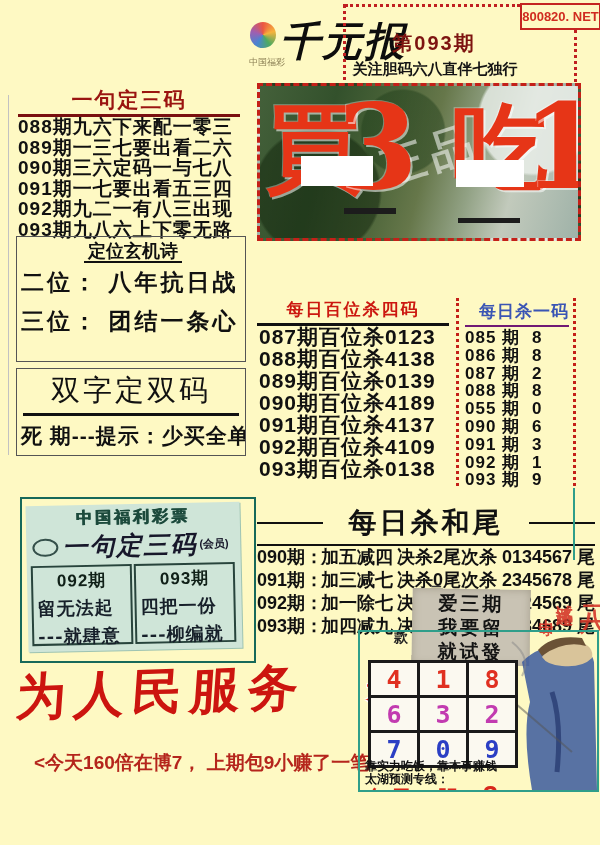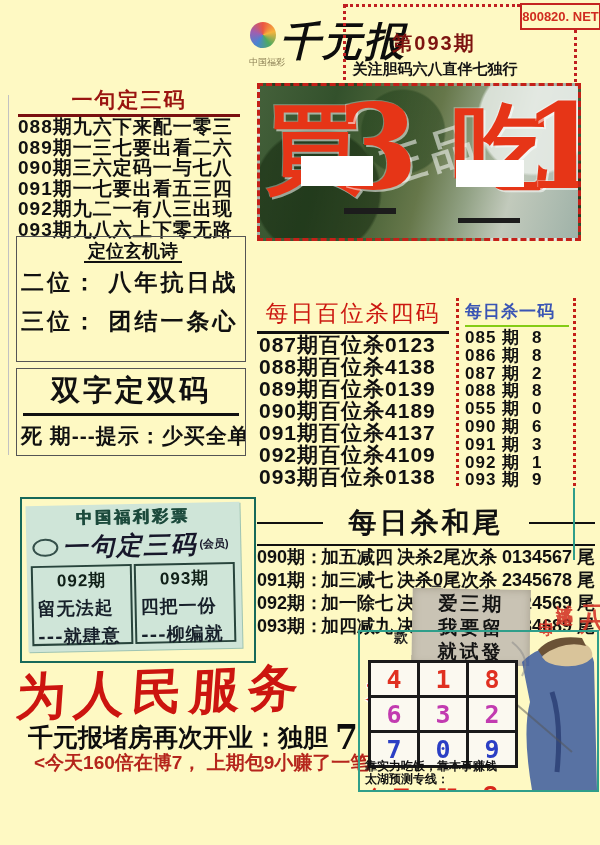--- a/index.html
+++ b/index.html
@@ -39,21 +39,21 @@
   .edge-line{left:8px;top:95px;height:360px;border-left:1px solid #c2c2c2;}
   .box1{left:18px;top:86px;width:222px;height:142px;}
   .box1 .t{color:#9a1410;font-size:21px;font-weight:bold;text-align:center;letter-spacing:2px;
     border-bottom:3px solid #7a1010;padding-bottom:0px;}
   .box1 .ln{font-size:19px;font-weight:bold;line-height:20.5px;letter-spacing:1px;white-space:nowrap;}
   .box2{left:16px;top:236px;width:230px;height:126px;border:1px solid #555;padding:2px 0 0 4px;box-sizing:border-box;overflow:hidden;}
   .box2 .t{font-size:18px;font-weight:bold;text-align:center;}
   .box2 .t span{border-bottom:2px solid #111;padding:0 4px;}
   .box2 .ln{font-size:23px;font-weight:bold;line-height:39px;letter-spacing:3px;white-space:nowrap;}
   .box3{left:16px;top:368px;width:230px;height:88px;border:1px solid #555;box-sizing:border-box;overflow:hidden;}
-  .box3 .t{font-size:29px;font-weight:bold;text-align:center;letter-spacing:3px;
+  .box3 .t{font-size:29px;font-weight:normal;text-align:center;letter-spacing:3px;
     border-bottom:3px solid #111;margin:2px 6px 0 6px;padding-bottom:2px;}
   .box3 .ln{font-size:21px;font-weight:bold;letter-spacing:1px;margin:6px 16px 0 4px;white-space:nowrap;}
 
   
   .ticket-box{left:20px;top:497px;width:232px;height:162px;border:2px solid #17695a;}
   .ticket{position:absolute;left:5px;top:5px;width:214px;height:146px;background:#cfe5d8;
     transform:rotate(-1.2deg);box-shadow:1px 1px 0 #9fc4b2;overflow:hidden;}
   .ticket .brand{text-align:center;font-size:16px;font-weight:bold;color:#1c4a3c;letter-spacing:3px;margin-top:3px;
     text-shadow:1px 0 0 #1c4a3c;}
   .ticket .trow{display:flex;align-items:center;margin:1px 0 2px 6px;}
@@ -69,29 +69,29 @@
 
   
   .calli{left:16px;top:658px;width:350px;font-size:50px;font-weight:bold;font-family:"DejaVu Serif",serif;
     color:#cc150f;letter-spacing:8px;transform:rotate(-2deg) skewX(-6deg);white-space:nowrap;}
   .bl1{left:28px;top:718px;width:350px;font-size:25px;font-weight:bold;color:#0d0d0d;white-space:nowrap;}
   .bl1 .num{font-size:33px;font-family:"DejaVu Serif",serif;vertical-align:-3px;}
   .bl2{left:34px;top:750px;width:340px;font-size:19px;font-weight:bold;color:#b5251c;white-space:nowrap;}
 
   
   .kill4{left:257px;top:298px;width:192px;height:188px;}
-  .kill4 .t{color:#cc1810;font-size:23px;font-weight:normal;text-align:center;letter-spacing:2px;
+  .kill4 .t{color:#cc1810;font-size:17px;font-weight:bold;text-align:center;letter-spacing:2px;
     border-bottom:3px solid #111;padding-bottom:2px;}
   .kill4 .ln{font-size:21px;font-weight:bold;line-height:22px;letter-spacing:1px;white-space:nowrap;margin-left:2px;}
 
   
   .kill1{left:456px;top:298px;width:120px;height:188px;border-left:3px dotted #c42018;border-right:3px dotted #c42018;
     box-sizing:border-box;padding-left:6px;}
-  .kill1 .t{color:#3a55b4;font-size:17px;font-weight:bold;text-align:left;letter-spacing:1px;
-    border-bottom:2px solid #84cc16;margin:2px 4px 2px 0;padding-bottom:2px;}
+  .kill1 .t{color:#3a55b4;font-size:17px;font-weight:bold;text-align:right;letter-spacing:1px;
+    border-bottom:2px solid #701a75;margin:2px 4px 2px 0;padding-bottom:2px;}
   .kill1 .row{display:flex;font-size:17px;font-weight:bold;line-height:17.8px;letter-spacing:1px;}
   .kill1 .row .v{margin-left:12px;}
 
   
   .hewei{left:257px;top:487px;width:338px;height:140px;margin-top:17px;}
   .hewei .t{font-size:28px;font-weight:bold;text-align:center;letter-spacing:3px;
     border-bottom:2.5px solid #111;padding-bottom:2px;position:relative;}
   .hewei .t:before,.hewei .t:after{content:"";position:absolute;top:18px;width:66px;border-top:2.5px solid #111;}
   .hewei .t:before{left:0;} .hewei .t:after{right:0;}
   .hw-row{display:flex;font-size:18px;font-weight:bold;line-height:23px;white-space:nowrap;}
@@ -194,23 +194,20 @@
         <div class="tcell">
           <div class="th">093期</div>
           <div class="tl">四把一份</div>
           <div class="tl">---柳编就</div>
         </div>
       </div>
     </div>
   </div>
 
   <div class="abs calli">为人民服务</div>
-  <div class="abs bl1">
-    <span>千元报堵房再次开业：独胆 </span><span class="num">7</span>
-  </div>
   <div class="abs bl2">&lt;今天160倍在博7， 上期包9小赚了一笔&gt;</div>
 
   <div class="abs kill4">
     <div class="t">每日百位杀四码</div>
     <div class="ln">087期百位杀0123</div>
     <div class="ln">088期百位杀4138</div>
     <div class="ln">089期百位杀0139</div>
     <div class="ln">090期百位杀4189</div>
     <div class="ln">091期百位杀4137</div>
     <div class="ln">092期百位杀4109</div>

